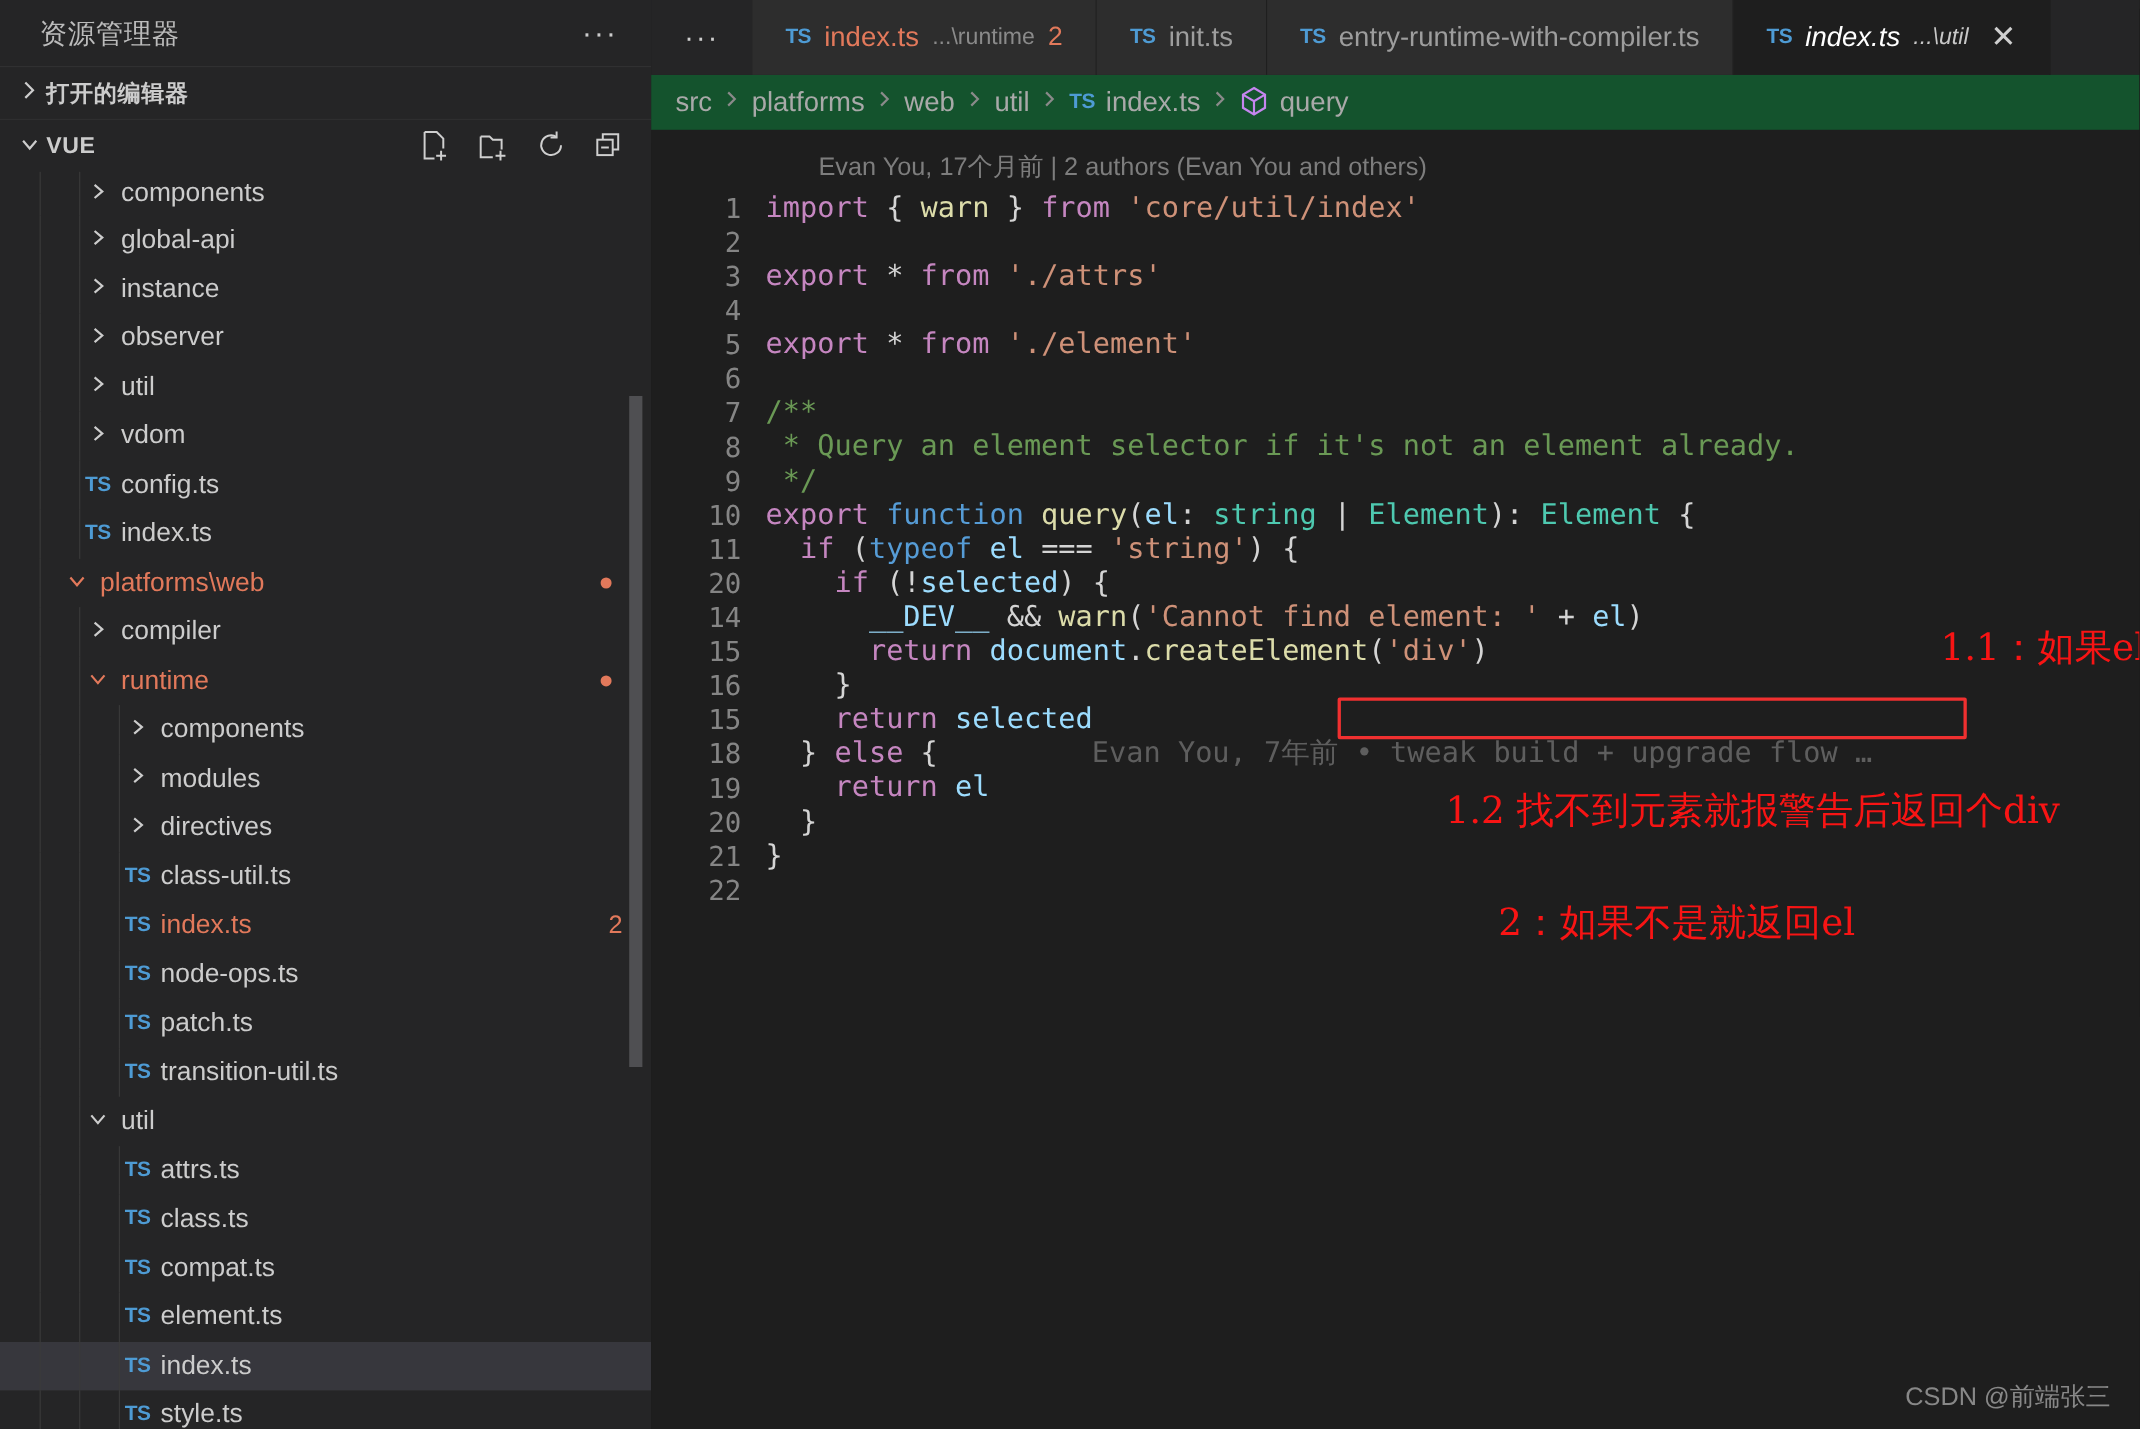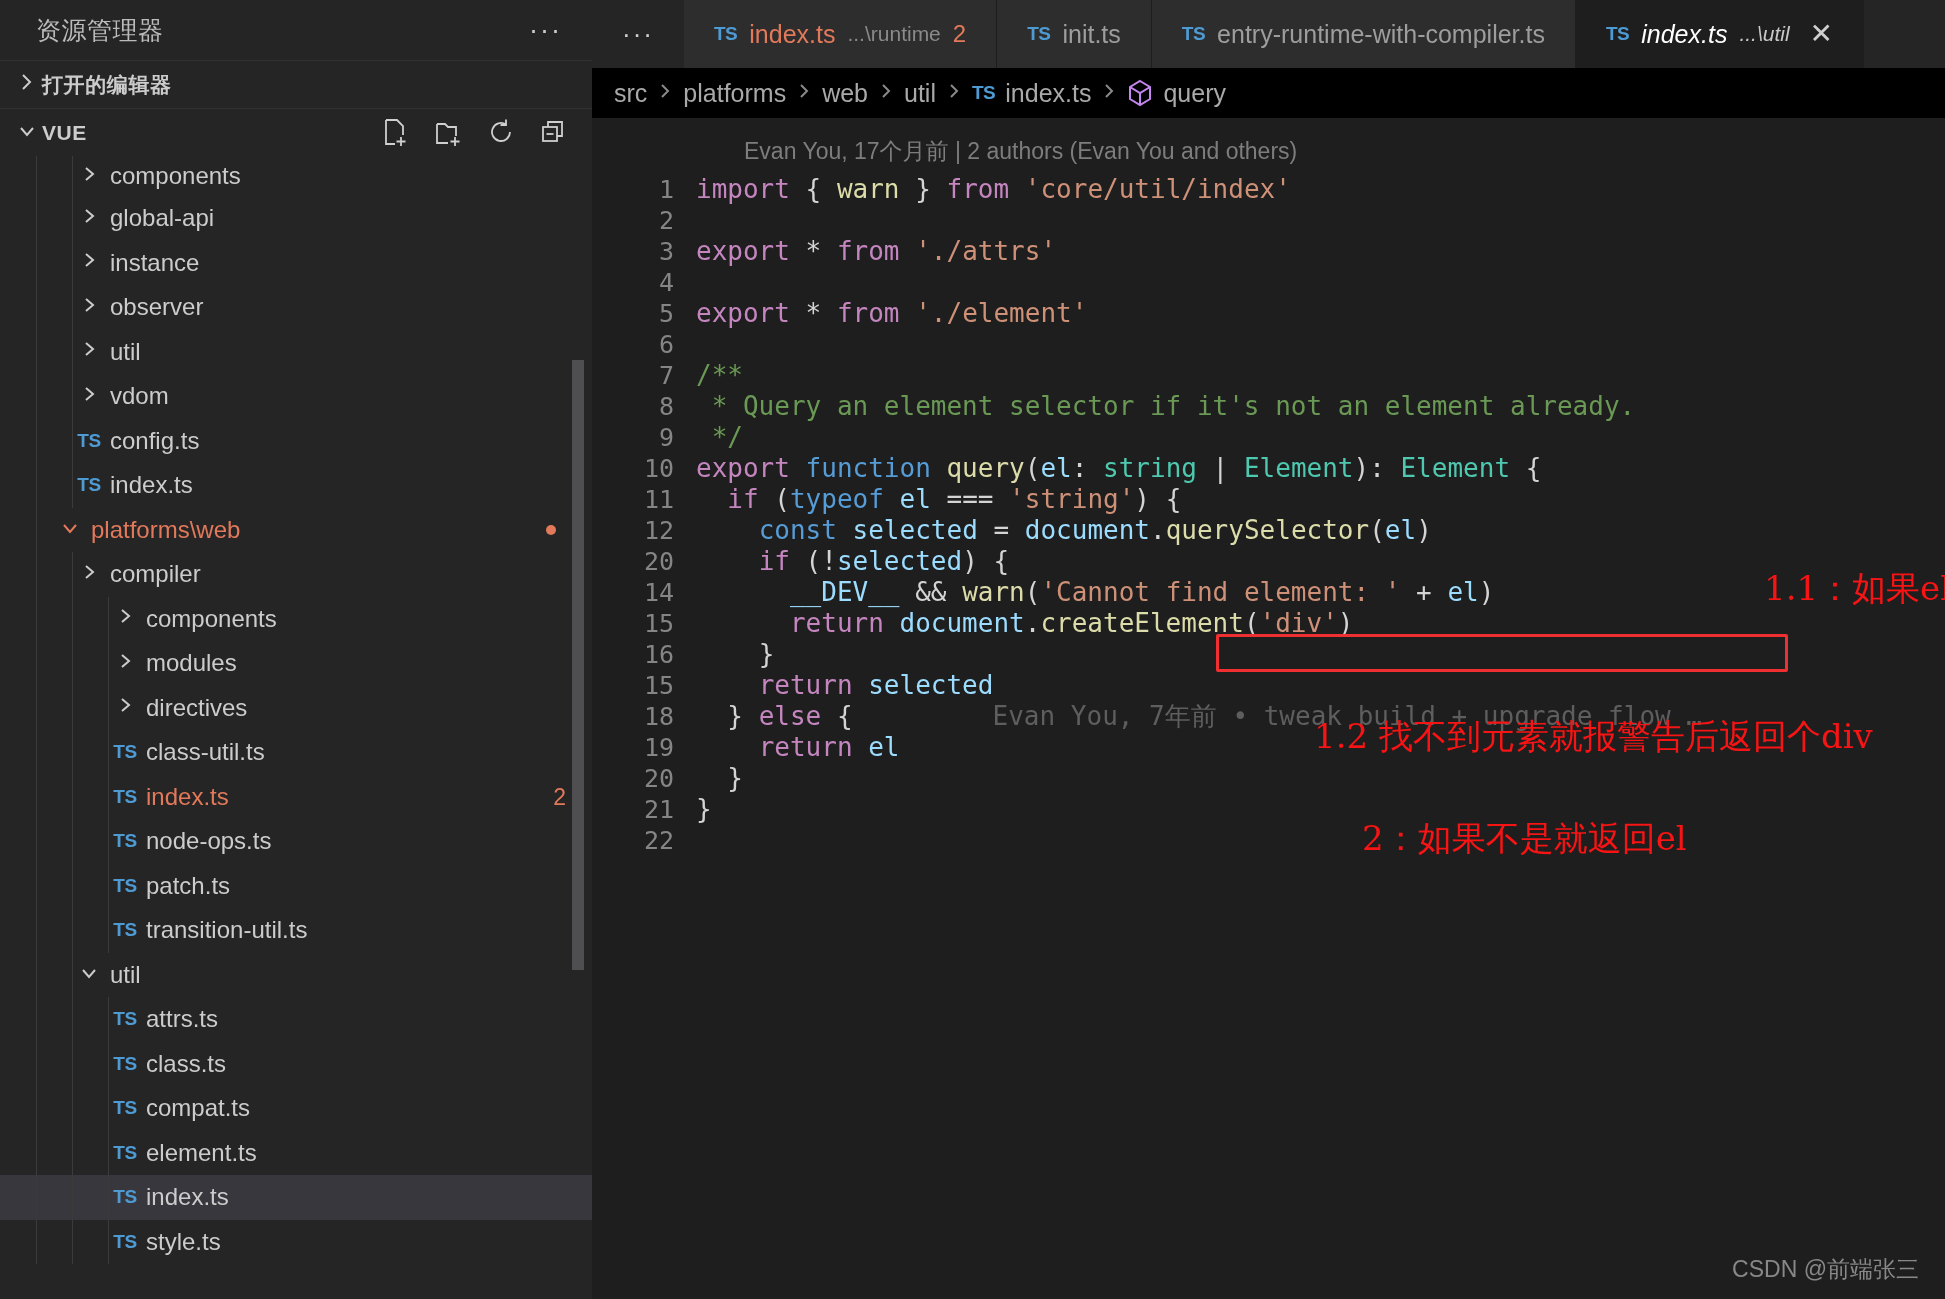--- a/index.html
+++ b/index.html
@@ -84,21 +84,21 @@
   .tab .tname { color: #e2795b; }
   .tab.active .tname { color: #ffffff; font-style: italic; }
   .tab .tpath { color: #8a8a8a; font-size: 21px; }
   .tab.active .tpath { color: #c8c8c8; font-style: italic; }
   .tab .tdirty { color: #e2795b; font-size: 24px; }
   .tab .tclose { color: #cfcfcf; font-size: 28px; margin-left: 8px; line-height: 1; }
   .tab.plain { color: #9d9d9d; }
 
   .breadcrumb {
     height: 50px; display: flex; align-items: center; gap: 10px;
-    padding-left: 22px; color: #a9a9a9; font-size: 25px; background: #000000;
+    padding-left: 22px; color: #a9a9a9; font-size: 25px; background: #14532d;
   }
   .breadcrumb .sep { color: #7a7a7a; font-size: 19px; padding: 0 2px; }
   .breadcrumb .tsb { color: #4e9bd4; font-size: 19px; font-weight: bold; letter-spacing: -.5px;}
   .breadcrumb .crumb { cursor: pointer; }
 
   .editor { flex: 1; position: relative; overflow: hidden; background: #1e1e1e; margin-top: 12px; }
 
   .blame-top {
     position: absolute; left: 152px; top: 6px;
     color: #7d7d7d; font-size: 23px; white-space: nowrap;
@@ -325,20 +325,34 @@
                 <path d="M3 3 L10 9 L3 15" stroke="#cccccc" stroke-width="2" fill="none"></path>
               </svg></span>
             <span class="label">compiler</span>
           </div>
         </div>
         <div class="row">
           <div class="indentguides">
             <div class="ig blank" style="width:36px"></div>
             <div class="ig" style="width:36px"></div>
             <div class="ig" style="width:36px"></div>
+          </div>
+          <div class="content" style="padding-left: 72px;">
+            <span class="twisty"><svg width="18" height="13" viewBox="0 0 18 13">
+                <path d="M3 3 L9 10 L15 3" stroke="#e2795b" stroke-width="2" fill="none"></path>
+              </svg></span>
+            <span class="label git-modified">runtime</span>
+          </div>
+          <span class="badge-dot"></span>
+        </div>
+        <div class="row">
+          <div class="indentguides">
+            <div class="ig blank" style="width:36px"></div>
+            <div class="ig" style="width:36px"></div>
+            <div class="ig" style="width:36px"></div>
             <div class="ig" style="width:36px"></div>
           </div>
           <div class="content" style="padding-left: 108px;">
             <span class="twisty"><svg width="13" height="18" viewBox="0 0 13 18">
                 <path d="M3 3 L10 9 L3 15" stroke="#cccccc" stroke-width="2" fill="none"></path>
               </svg></span>
             <span class="label">components</span>
           </div>
         </div>
         <div class="row">
@@ -582,21 +596,20 @@
           <div class="cline"><span class="lnum">2</span><span class="ctext"></span></div>
           <div class="cline"><span class="lnum">3</span><span class="ctext"><span class="t-kw">export</span> <span class="t-punc">*</span> <span class="t-kw">from</span> <span class="t-str">'./attrs'</span></span></div>
           <div class="cline"><span class="lnum">4</span></div>
           <div class="cline"><span class="lnum">5</span><span class="ctext"><span class="t-kw">export</span> <span class="t-punc">*</span> <span class="t-kw">from</span> <span class="t-str">'./element'</span></span></div>
           <div class="cline"><span class="lnum">6</span><span class="ctext"></span></div>
           <div class="cline"><span class="lnum">7</span><span class="ctext"><span class="t-cm">/**</span></span></div>
           <div class="cline"><span class="lnum">8</span><span class="ctext"><span class="t-cm"> * Query an element selector if it's not an element already.</span></span></div>
           <div class="cline"><span class="lnum">9</span><span class="ctext"><span class="t-cm"> */</span></span></div>
           <div class="cline"><span class="lnum">10</span><span class="ctext"><span class="t-kw">export</span> <span class="t-kw2">function</span> <span class="t-fn">query</span><span class="t-punc">(</span><span class="t-var">el</span><span class="t-punc">:</span> <span class="t-type">string</span> <span class="t-punc">|</span> <span class="t-type">Element</span><span class="t-punc">):</span> <span class="t-type">Element</span> <span class="t-punc">{</span></span></div>
           <div class="cline"><span class="lnum">11</span><span class="ctext">  <span class="t-kw">if</span> <span class="t-punc">(</span><span class="t-kw2">typeof</span> <span class="t-var">el</span> <span class="t-punc">===</span> <span class="t-str">'string'</span><span class="t-punc">)</span> <span class="t-punc">{</span></span></div>
-          <div class="cline"><span class="lnum">12</span><span class="ctext">    <span class="t-kw2">const</span> <span class="t-var">selected</span> <span class="t-punc">=</span> <span class="t-var">document</span><span class="t-punc">.</span><span class="t-fn">querySelector</span><span class="t-punc">(</span><span class="t-var">el</span><span class="t-punc">)</span></span></div>
           <div class="cline"><span class="lnum">20</span><span class="ctext">    <span class="t-kw">if</span> <span class="t-punc">(!</span><span class="t-var">selected</span><span class="t-punc">)</span> <span class="t-punc">{</span></span></div>
           <div class="cline"><span class="lnum">14</span><span class="ctext">      <span class="t-var">__DEV__</span> <span class="t-punc">&amp;&amp;</span> <span class="t-fn">warn</span><span class="t-punc">(</span><span class="t-str">'Cannot find element: '</span> <span class="t-punc">+</span> <span class="t-var">el</span><span class="t-punc">)</span></span></div>
           <div class="cline"><span class="lnum">15</span><span class="ctext">      <span class="t-kw">return</span> <span class="t-var">document</span><span class="t-punc">.</span><span class="t-fn">createElement</span><span class="t-punc">(</span><span class="t-str">'div'</span><span class="t-punc">)</span></span></div>
           <div class="cline"><span class="lnum">16</span><span class="ctext">    <span class="t-punc">}</span></span></div>
           <div class="cline"><span class="lnum">15</span><span class="ctext">    <span class="t-kw">return</span> <span class="t-var">selected</span></span></div>
           <div class="cline"><span class="lnum">18</span><span class="ctext">  <span class="t-punc">}</span> <span class="t-kw">else</span> <span class="t-punc">{</span></span><span class="ghost" style="padding-left: 140px;">Evan You, 7年前 • tweak build + upgrade flow …</span></div>
           <div class="cline"><span class="lnum">19</span><span class="ctext">    <span class="t-kw">return</span> <span class="t-var">el</span></span></div>
           <div class="cline"><span class="lnum">20</span><span class="ctext">  <span class="t-punc">}</span></span></div>
           <div class="cline"><span class="lnum">21</span><span class="ctext"><span class="t-punc">}</span></span></div>
           <div class="cline"><span class="lnum">22</span><span class="ctext"></span></div>

